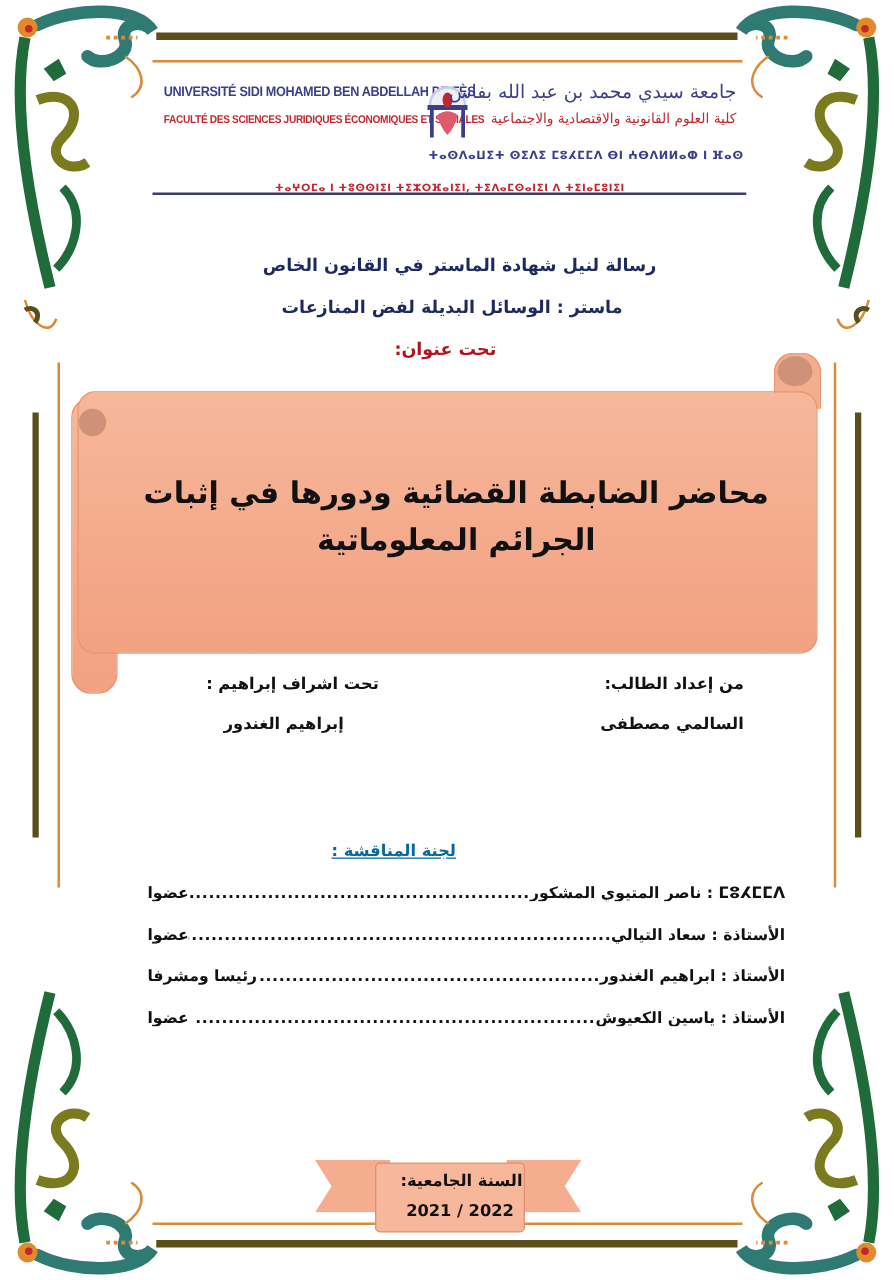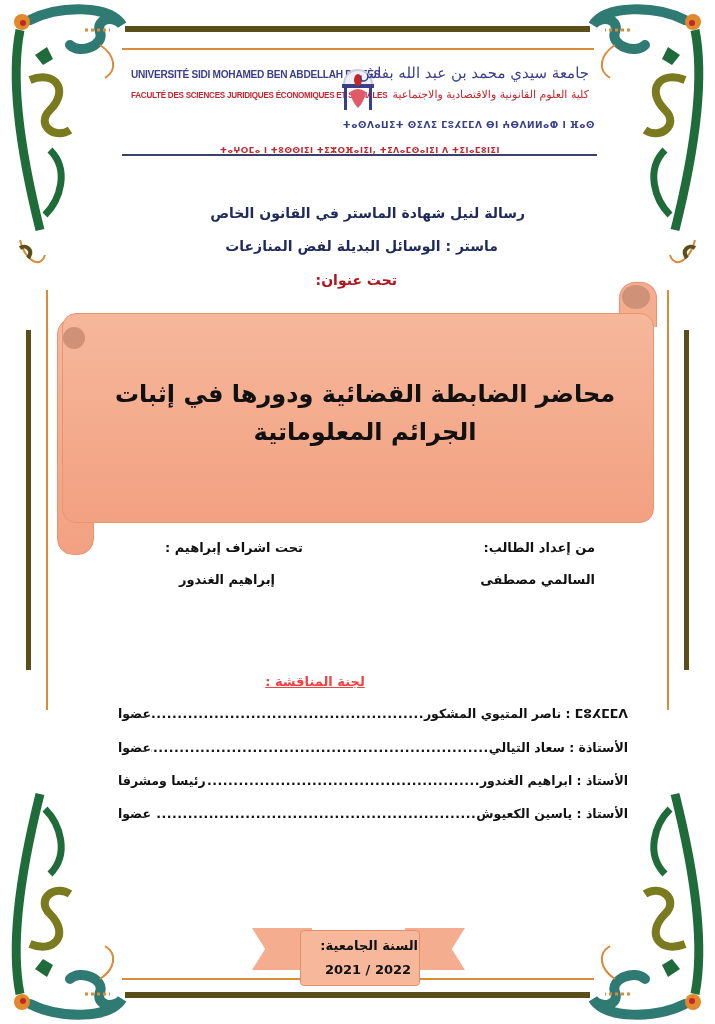--- a/index.html
+++ b/index.html
@@ -47,21 +47,21 @@
   .scroll-right-top { position:absolute; left:619px; top:282px; width:36px; height:44px; background:#f4ad8e; border-radius:16px 16px 0 0; border:1px solid #e8956f; border-bottom:none; }
   .scroll-right-curl { position:absolute; left:622px; top:285px; width:28px; height:24px; border-radius:50%; background:#cf9178; }
   .main-title { position:absolute; left:95px; width:540px; top:375px; text-align:center; font-weight:bold; font-size:24px; line-height:38px; color:#111; }
 
   .lbl { position:absolute; font-weight:bold; font-size:13px; color:#111; }
   .student-lbl { right:120px; top:540px; }
   .student-name { right:120px; top:572px; }
   .sup-lbl { right:412px; top:540px; }
   .sup-name { right:440px; top:572px; }
 
-  .committee-title { position:absolute; left:0; width:630px; top:674px; text-align:center; font-weight:bold; font-size:13px; color:#ef4444; text-decoration:underline; }
+  .committee-title { position:absolute; left:0; width:630px; top:674px; text-align:center; font-weight:bold; font-size:13px; color:#0369a1; text-decoration:underline; }
   .crow { position:absolute; left:118px; width:510px; font-weight:bold; font-size:12.5px; color:#111; display:flex; direction:rtl; white-space:nowrap; overflow:hidden; }
   .crow .name { flex:0 0 auto; }
   .crow .dots { flex:1 1 auto; overflow:hidden; letter-spacing:0.5px; }
   .crow .role { flex:0 0 auto; }
 
   
   .yb-left { position:absolute; left:252px; top:928px; width:60px; height:42px; background:#f4ad8e; clip-path:polygon(0 0,100% 0,100% 100%,0 100%,22% 50%); }
   .yb-right { position:absolute; left:405px; top:928px; width:60px; height:42px; background:#f4ad8e; clip-path:polygon(0 0,100% 0,78% 50%,100% 100%,0 100%); }
   .yb-main { position:absolute; left:300px; top:930px; width:118px; height:54px; background:#f6b79b; border:1px solid #e0916c; border-radius:4px; }
   .yb-text1 { position:absolute; left:300px; width:118px; top:938px; text-align:right; font-weight:bold; font-size:13px; color:#111; }

